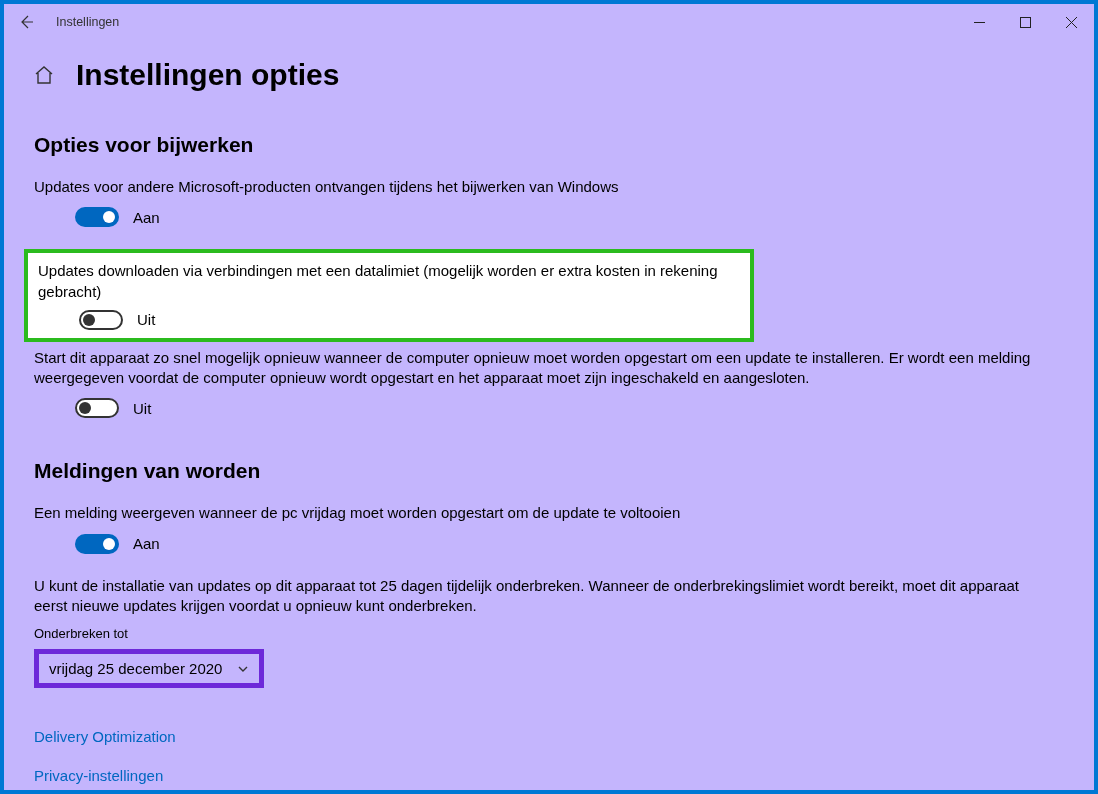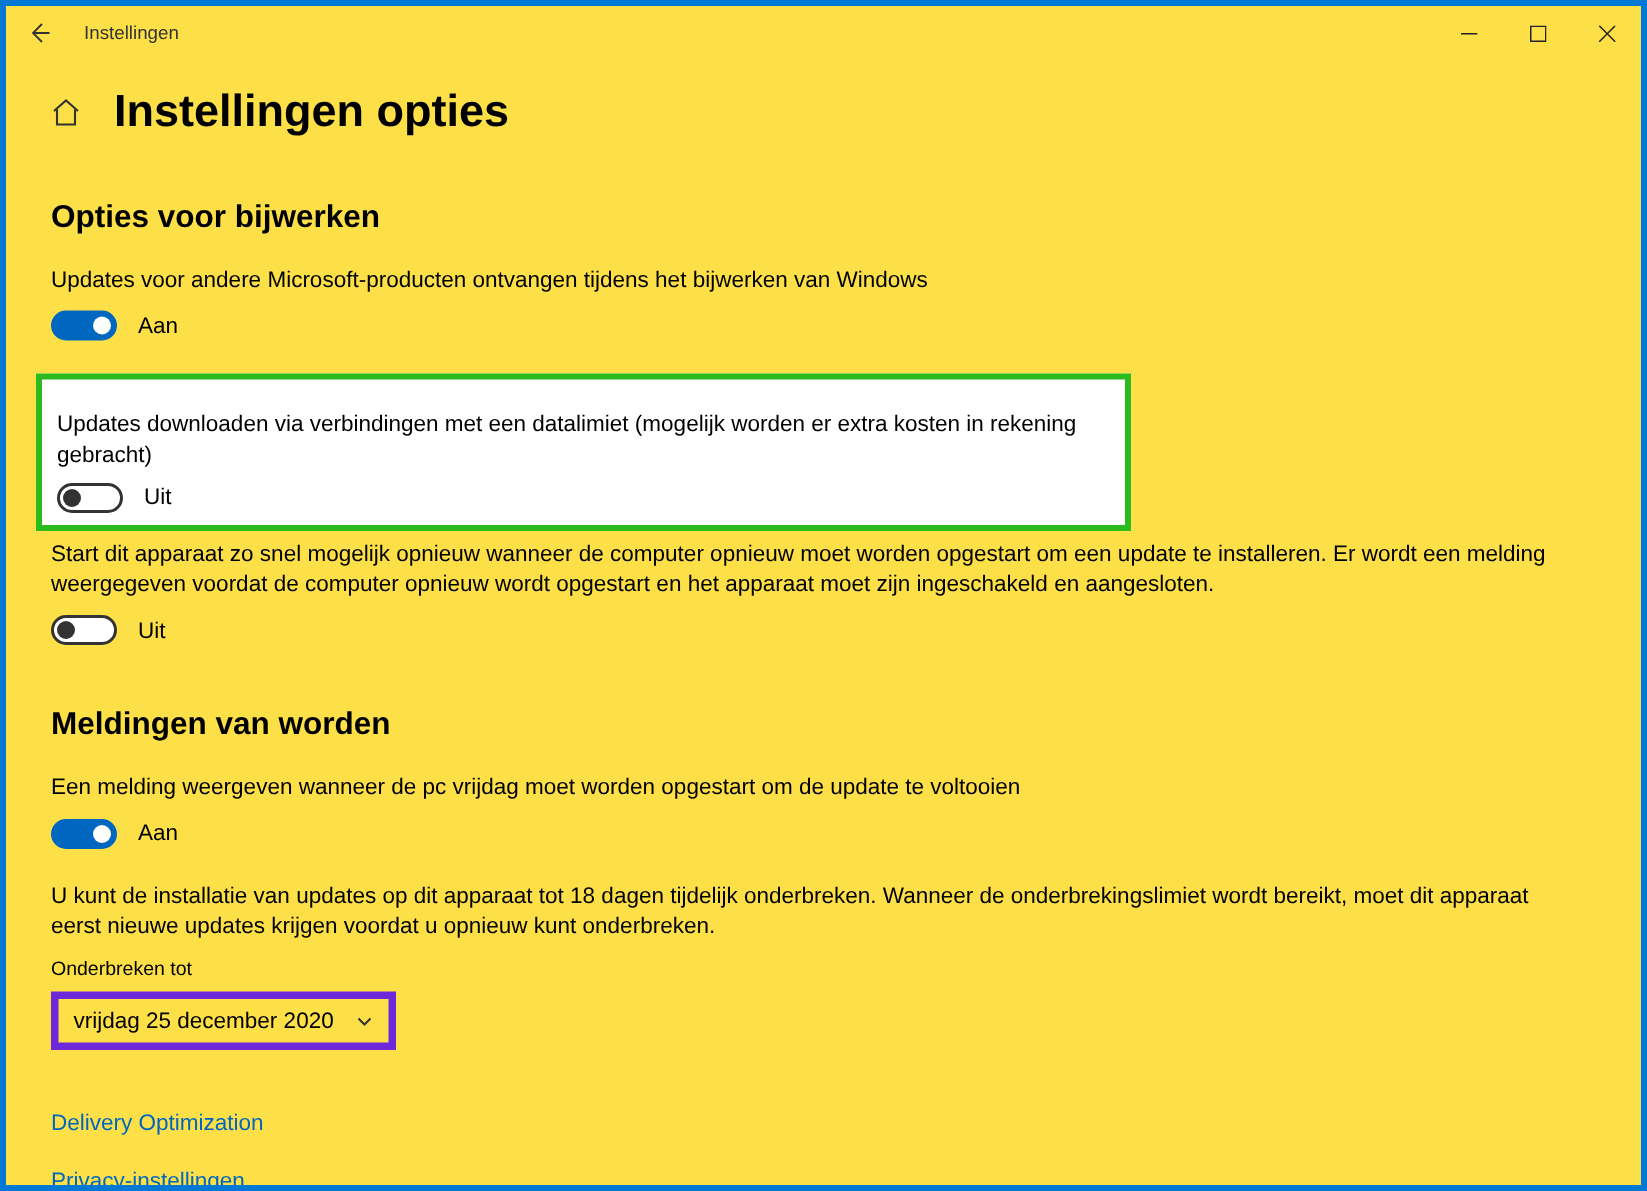--- a/index.html
+++ b/index.html
@@ -3,21 +3,21 @@
   <meta charset="utf-8">
   <style>
     * { margin: 0; padding: 0; box-sizing: border-box; font-family: "Segoe UI", Arial, sans-serif; }
     body {
       background: #0078d4;
       width: 1098px;
       height: 794px;
       overflow: hidden;
     }
     .window {
-      background: #fde047;
+      background: #c4b5fd;
       margin: 4px;
       width: 1090px;
       height: 786px;
       position: relative;
       display: flex;
       flex-direction: column;
     }
     .titlebar {
       height: 36px;
       display: flex;
@@ -63,20 +63,21 @@
       font-size: 15px;
       color: #000;
       margin-bottom: 10px;
       line-height: 1.35;
     }
     .toggle-row {
       display: flex;
       align-items: center;
       gap: 14px;
       margin-bottom: 22px;
+      margin-left: 41px;
     }
     .toggle {
       width: 44px;
       height: 20px;
       border-radius: 10px;
       position: relative;
       cursor: pointer;
     }
     .toggle.on { background: #0067c0; }
     .toggle.off { background: #fff; border: 2px solid #333; }
@@ -86,21 +87,21 @@
       position: absolute;
       top: 50%; transform: translateY(-50%);
     }
     .toggle.on .toggle-knob { background: #fff; right: 4px; }
     .toggle.off .toggle-knob { background: #333; left: 2px; }
     .toggle-label { font-size: 15px; color: #000; }
     .highlighted-block {
       border: 4px solid #2bbb1e;
       background: #fff;
       margin-left: -10px;
-      padding: 20px 10px 2px 10px;
+      padding: 8px 10px 2px 10px;
       margin-bottom: 6px;
       width: 730px;
     }
     .highlighted-block .option-text { margin-bottom: 8px; }
     .highlighted-block .toggle-row { margin-bottom: 6px; }
     .section { margin-bottom: 14px; }
     .select-label { font-size: 13px; color: #000; margin-bottom: 8px; margin-top: 4px; }
     .dropdown {
       border: 5px solid #6d28d9;
       display: inline-flex;
@@ -197,21 +198,21 @@
       <p class="option-text">Een melding weergeven wanneer de pc vrijdag moet worden opgestart om de update te voltooien</p>
       <div class="toggle-row">
         <div class="toggle on">
             <div class="toggle-knob"></div>
           </div>
         <span class="toggle-label">Aan</span>
       </div>
     </div>
 
     <div class="section">
-      <p class="option-text" style="max-width:1010px">U kunt de installatie van updates op dit apparaat tot 18 dagen tijdelijk onderbreken. Wanneer de onderbrekingslimiet wordt bereikt, moet dit apparaat eerst nieuwe updates krijgen voordat u opnieuw kunt onderbreken.</p>
+      <p class="option-text" style="max-width:1010px">U kunt de installatie van updates op dit apparaat tot 25 dagen tijdelijk onderbreken. Wanneer de onderbrekingslimiet wordt bereikt, moet dit apparaat eerst nieuwe updates krijgen voordat u opnieuw kunt onderbreken.</p>
       <p class="select-label">Onderbreken tot</p>
       <div class="dropdown">
         <span>vrijdag 25 december 2020</span>
         <svg class="chevron" width="12" height="12" viewBox="0 0 12 12">
             <path d="M2 4 L6 8 L10 4" fill="none" stroke="#333" stroke-width="1.4"></path>
           </svg>
       </div>
     </div>
 
     <a class="link">Delivery Optimization</a>

